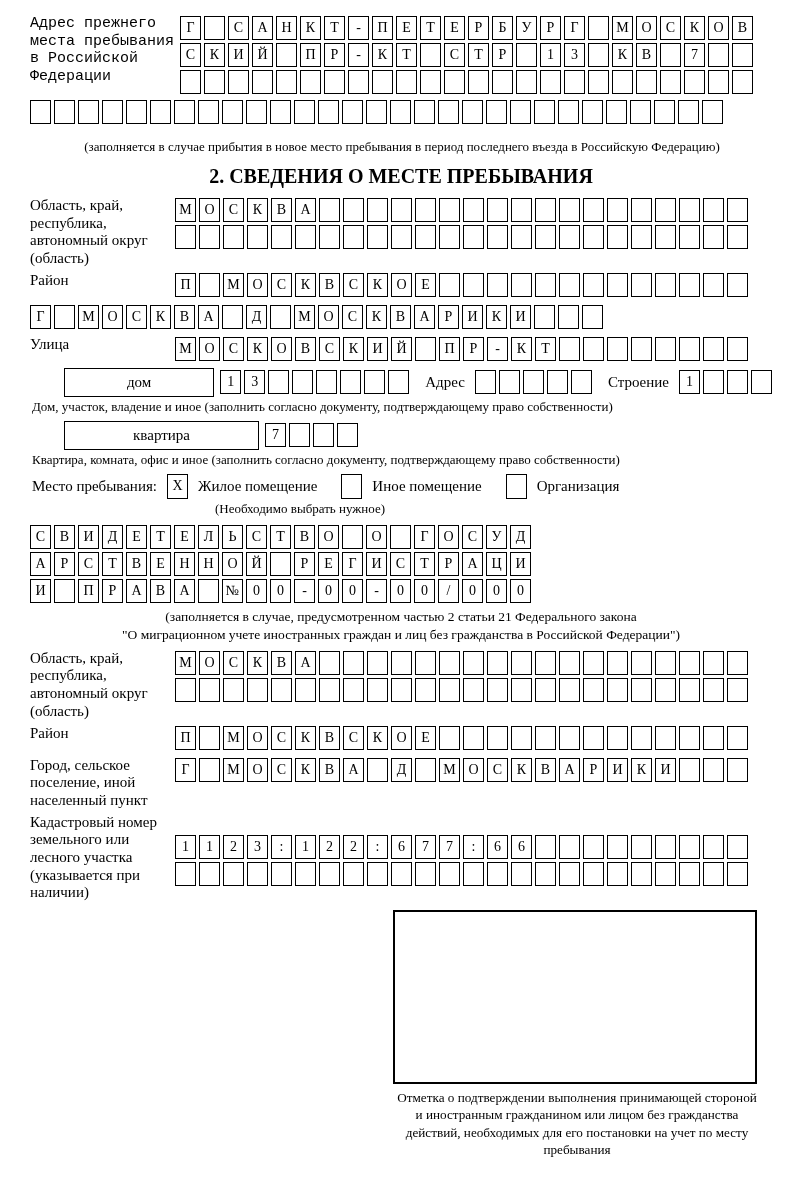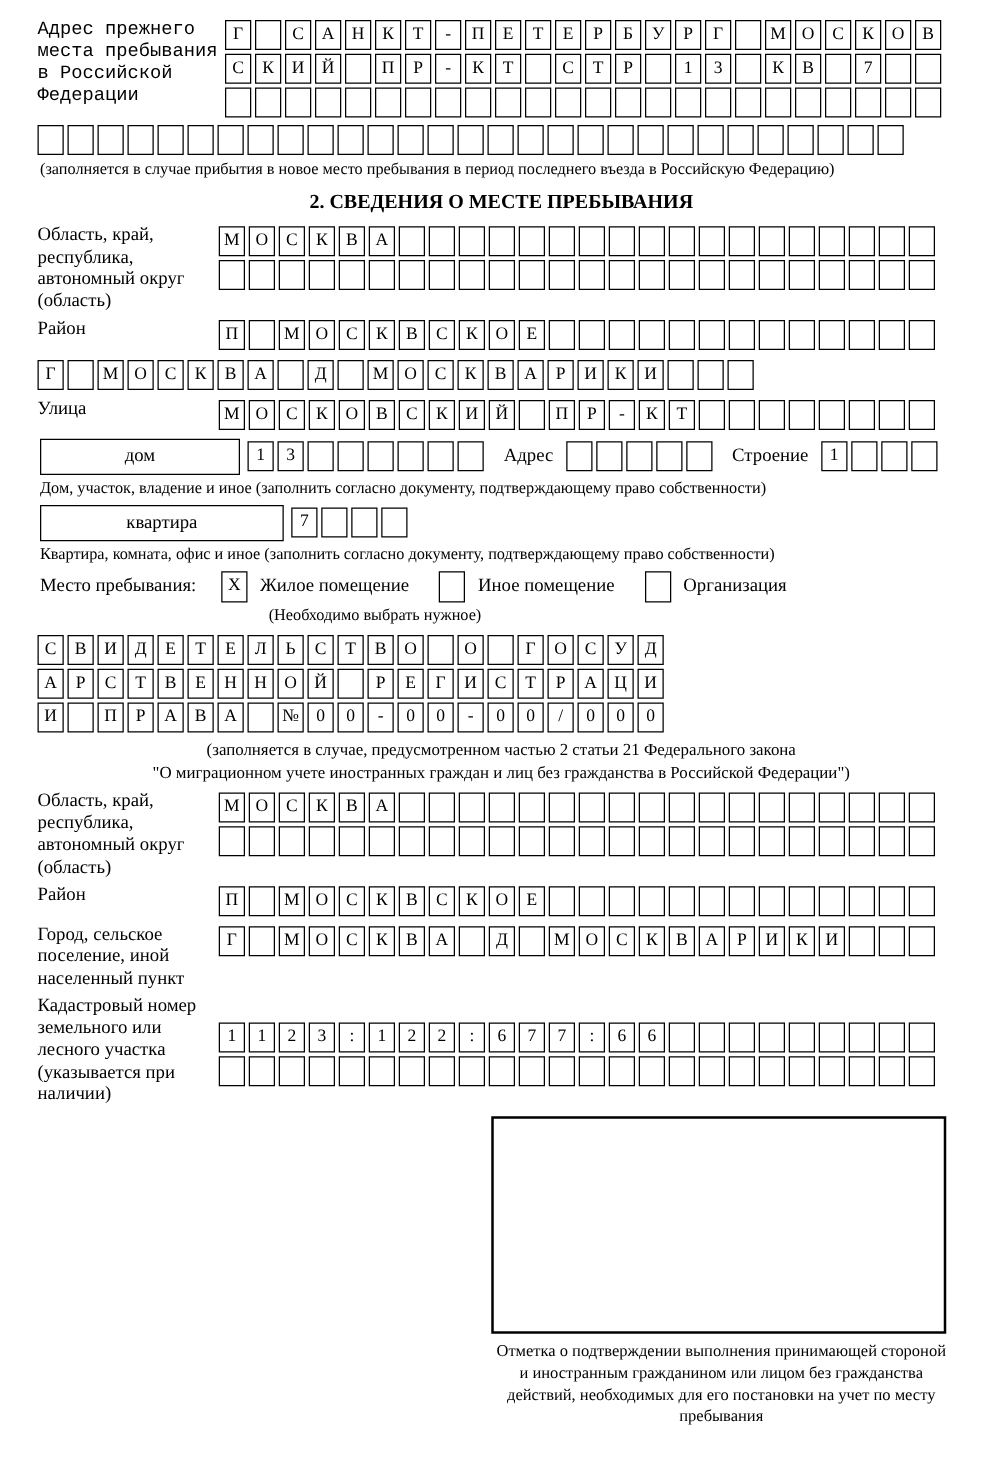--- a/index.html
+++ b/index.html
@@ -22,38 +22,38 @@
   }
   .cells.inline { display:inline-flex; vertical-align:middle; margin:0; }
 
   
   .field { display:flex; align-items:flex-start; margin-bottom:3px; }
   .flabel { flex:0 0 auto; font-size:15px; line-height:1.18; padding-top:1px; }
   .w150 { width:150px;font-family:Liberation Mono, monospace; } .w145 { width:145px; } .w212 { width:212px; padding-right:6px; box-sizing:border-box; }
   .frows { flex:1 1 auto; min-width:0; }
 
   .note { font-size:13px; margin:1px 0 6px 2px; }
-  .note.center { margin-top:3px; }
-
-  .sec-title { text-align:center; font-weight:bold; font-size:16px; margin:10px 0 8px 0;font-family:Liberation Serif, serif; }
+  .note.center { text-align:center; margin-top:15px; }
+
+  .sec-title { text-align:center; font-weight:bold; font-size:20px; margin:10px 0 8px 0;font-family:Liberation Serif, serif; }
   .sub-title { text-align:center; font-weight:bold; font-size:15px; margin:14px 0 6px 0; }
   .sub-note { text-align:center; font-size:13.5px; margin:0 0 2px 0; }
 
   
   .box-row { display:flex; align-items:center; gap:6px; margin:4px 0 2px 2px; }
   .tall-box {
     border:1.5px solid #000; height:27px; display:inline-flex;
-    align-items:center; justify-content:center; font-size:15px;
+    align-items:center; justify-content:center; font-size:15px;margin-left:32px;
   }
   .bw160 { width:158px; } .bw195 { width:193px; }
   .inline-label { font-size:15px; padding:0 4px 0 10px; }
 
   
   .res-row { display:flex; align-items:center; margin:6px 0 2px 2px; font-size:15px; }
-  .res-label { margin-right:10px; }
+  .res-label { }
   .checkbox {
     width:19px; height:23px; border:1.5px solid #000;
     display:inline-flex; align-items:center; justify-content:center;
     font-size:14px; margin:0 10px; flex:0 0 auto;
   }
   .opt-label { margin-right:14px; }
   .choose-note { font-size:13px; text-align:center; width:420px; margin:0 0 6px 60px; }
 
   
   .stamp-wrap { width:368px; margin:8px 0 0 363px; }

